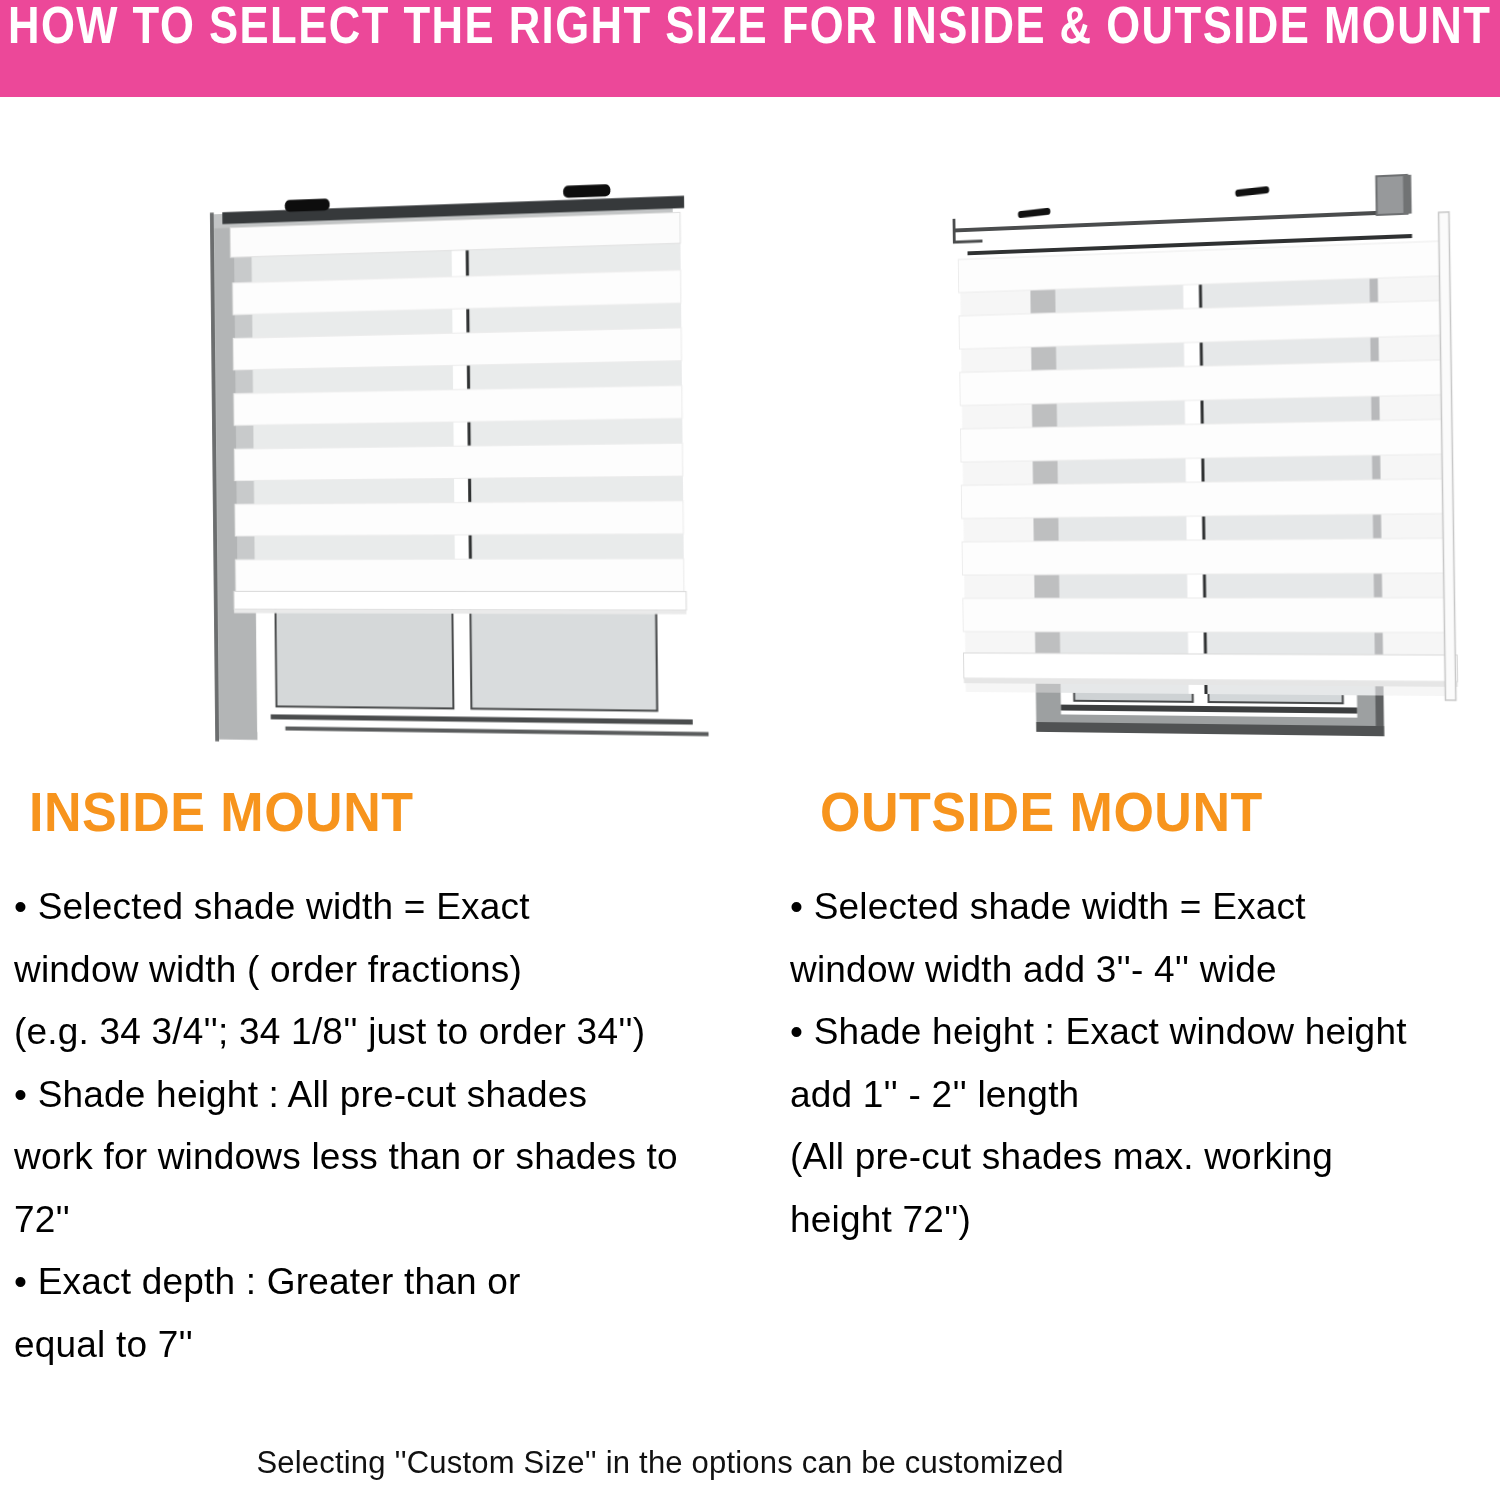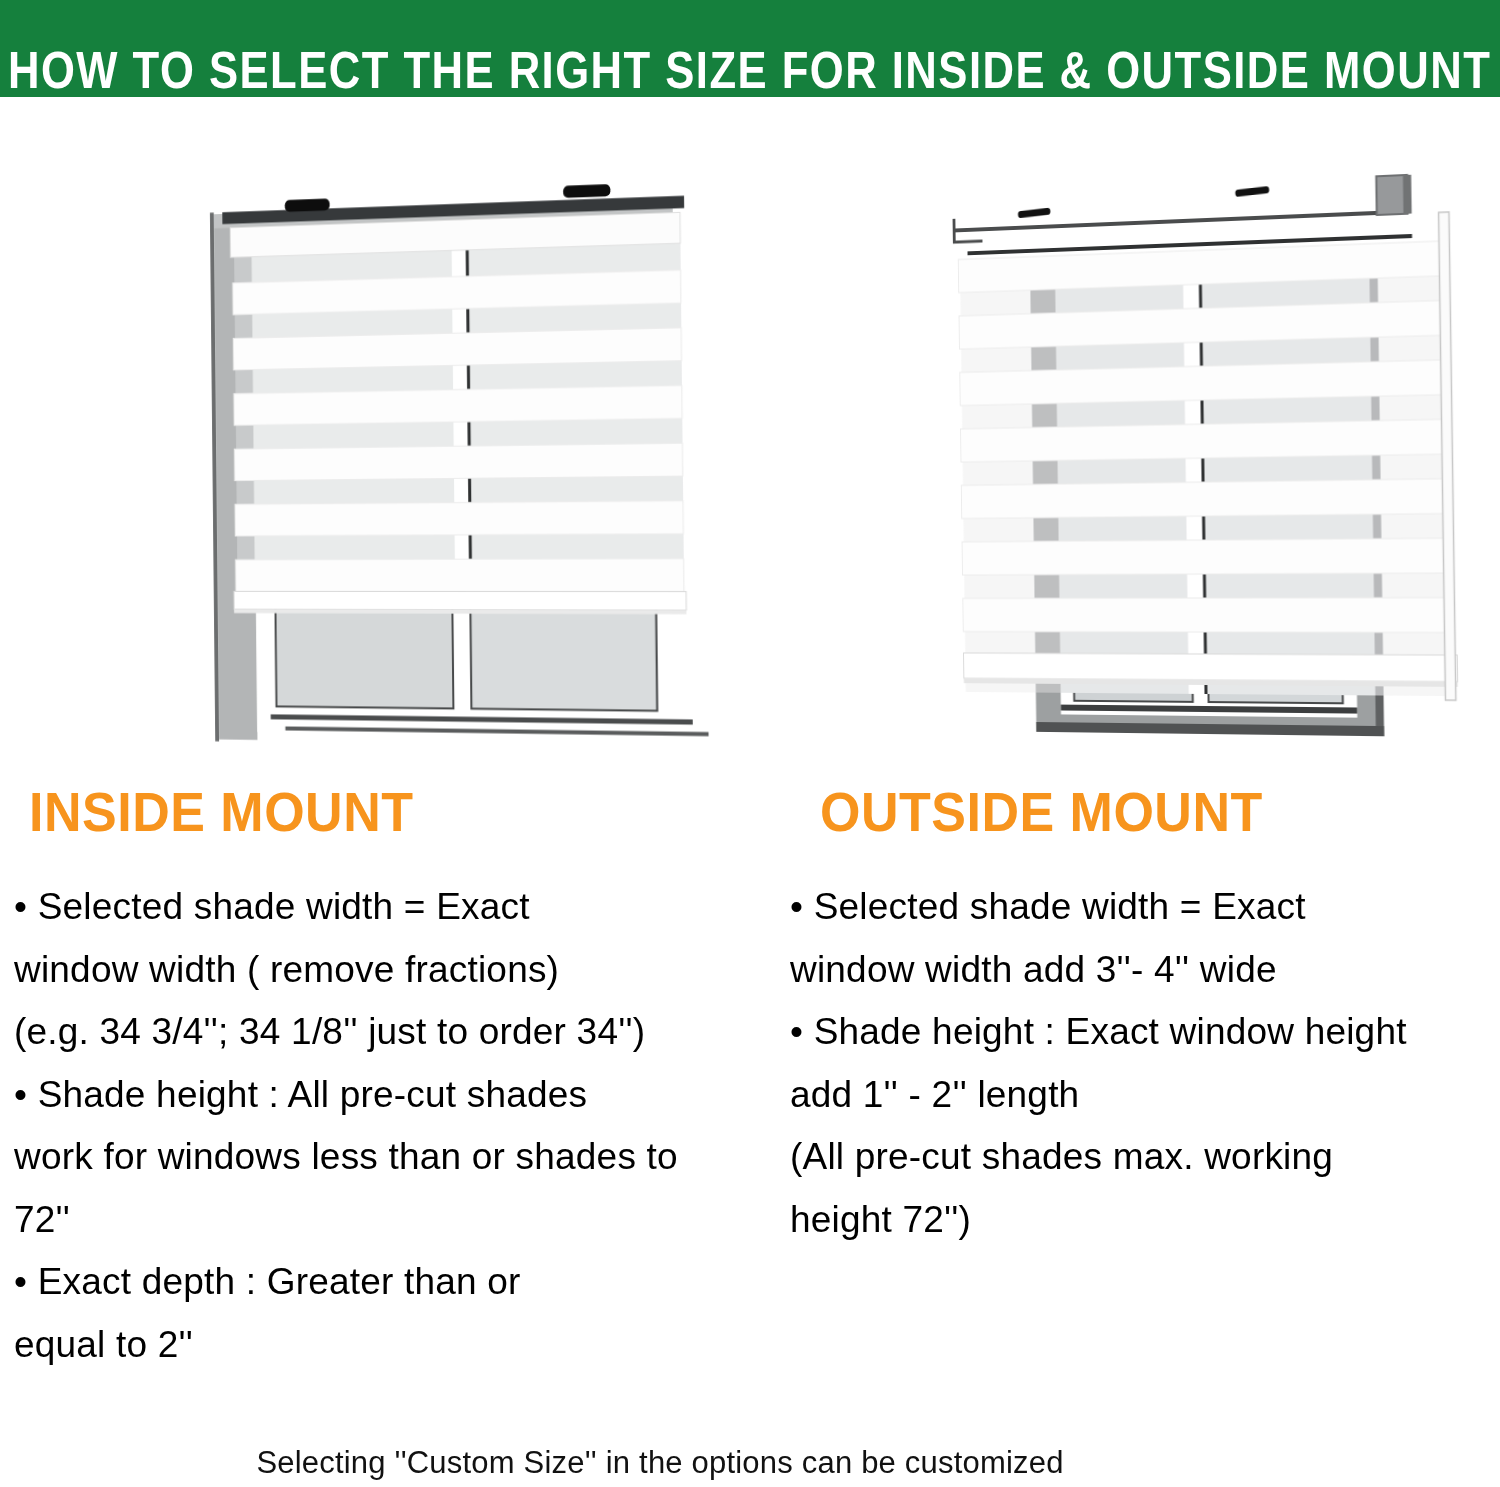--- a/index.html
+++ b/index.html
@@ -3,21 +3,21 @@
 <meta charset="utf-8">
 <style>
   html,body{margin:0;padding:0;background:#ffffff;}
   .canvas{
     position:relative;width:1500px;height:1487px;background:#ffffff;
     font-family:"Liberation Sans", sans-serif;overflow:hidden;
   }
   
   .banner{
     position:absolute;left:0;top:0;width:1500px;height:97px;
-    background:#15803d;display:flex;align-items:flex-end;justify-content:center;
+    background:#ec4899;display:flex;align-items:flex-start;justify-content:center;
   }
   .banner h1{
     margin:0;color:#ffffff;font-size:45px;font-weight:bold;letter-spacing:1.5px;
     transform:scale(0.97,1.14);white-space:nowrap;
   }
   
   .illo{position:absolute;}
   .illo-inside{left:120px;top:148px;width:570px;height:620px;perspective:1500px;}
   .illo-outside{left:880px;top:138px;width:575px;height:650px;perspective:1500px;}
   .illo .tilt{width:100%;height:100%;transform-origin:50% 50%;}
@@ -149,27 +149,27 @@
         <rect x="512" y="68" width="10" height="476" fill="#fbfbfb" stroke="#c8c8c8" stroke-width="1.5"></rect>
       </g>
     </svg>
     </div>
   </figure>
 
   <section class="col col-inside">
     <h2>INSIDE MOUNT</h2>
     <div class="lines">
         <div class="line">•  Selected shade width = Exact</div>
-        <div class="line">window width ( remove fractions)</div>
+        <div class="line">window width ( order fractions)</div>
         <div class="line">(e.g. 34 3/4''; 34 1/8'' just to order 34'')</div>
         <div class="line">•  Shade height : All pre-cut shades</div>
         <div class="line">work for windows less than or shades to</div>
         <div class="line">72''</div>
         <div class="line">•  Exact depth : Greater than or</div>
-        <div class="line">equal to 2''</div>
+        <div class="line">equal to 7''</div>
       </div>
   </section>
 
   <section class="col col-outside">
     <h2>OUTSIDE MOUNT</h2>
     <div class="lines">
         <div class="line">•  Selected shade width = Exact</div>
         <div class="line">window width add 3''- 4'' wide</div>
         <div class="line">•  Shade height : Exact window height</div>
         <div class="line">add 1'' - 2'' length</div>

